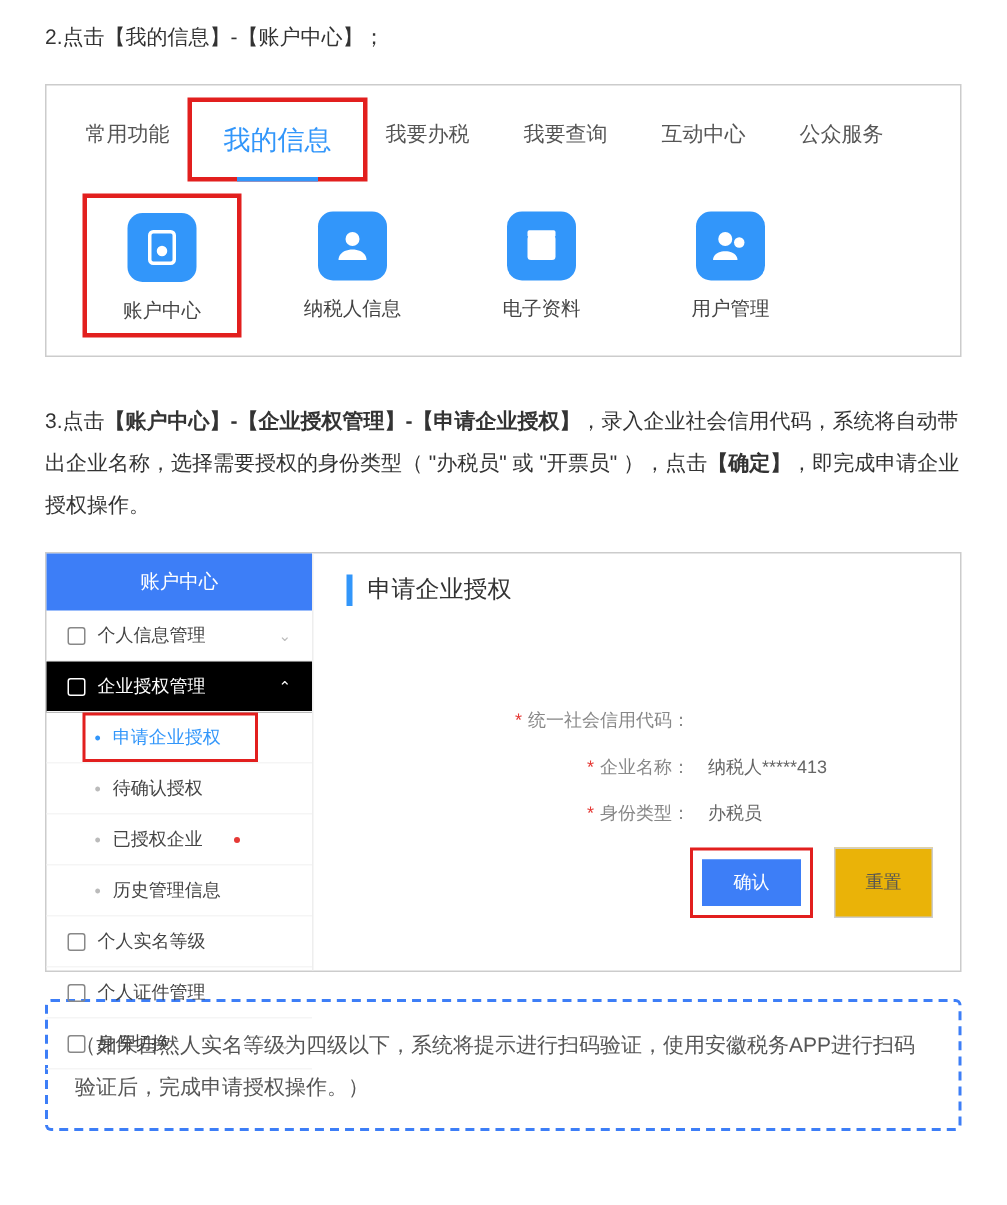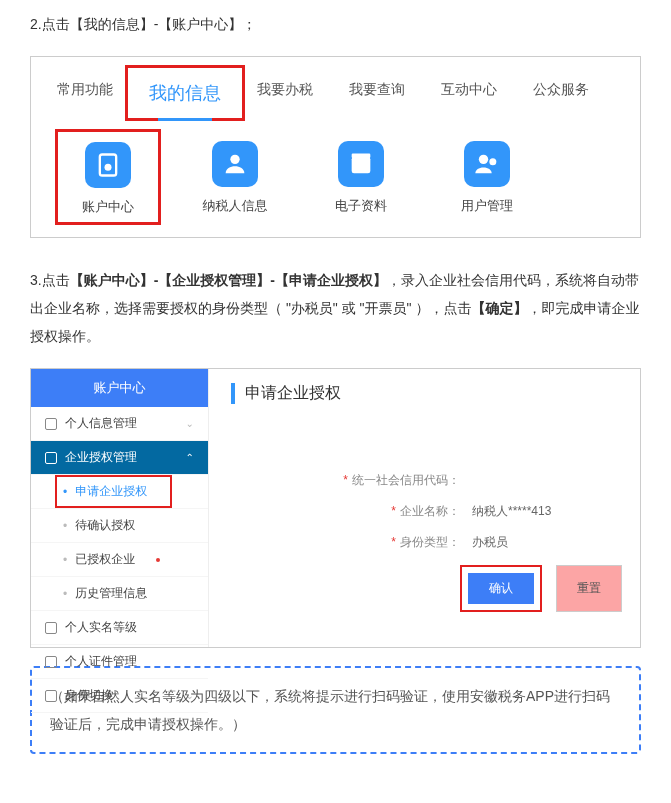--- a/index.html
+++ b/index.html
@@ -109,21 +109,21 @@
     align-items: center;
     gap: 8px;
     position: relative;
   }
   .side-item .chev {
     margin-left: auto;
     font-size: 10px;
     color: #bbb;
   }
   .side-item.active {
-    background: #0369a1;
+    background: #000000;
     color: #fff;
   }
   .side-item.active .chev { color: #fff; }
   .side-item.sub {
     padding-left: 32px;
   }
   .side-item.selected {
     color: #3296fa;
   }
   .side-red {
@@ -185,21 +185,21 @@
   .btn-row {
     display: flex;
     justify-content: flex-end;
     gap: 14px;
     margin-top: 12px;
   }
   .btn {
     padding: 6px 20px;
     font-size: 12px;
     border: 1px solid #ccc;
-    background: #fca5a5;
+    background: #eab308;
     color: #555;
   }
   .btn.primary {
     background: #3d7ef7;
     color: #fff;
     border-color: #3d7ef7;
   }
   .btn-red-wrap {
     border: 2px solid #e21f1e;
     padding: 6px;

